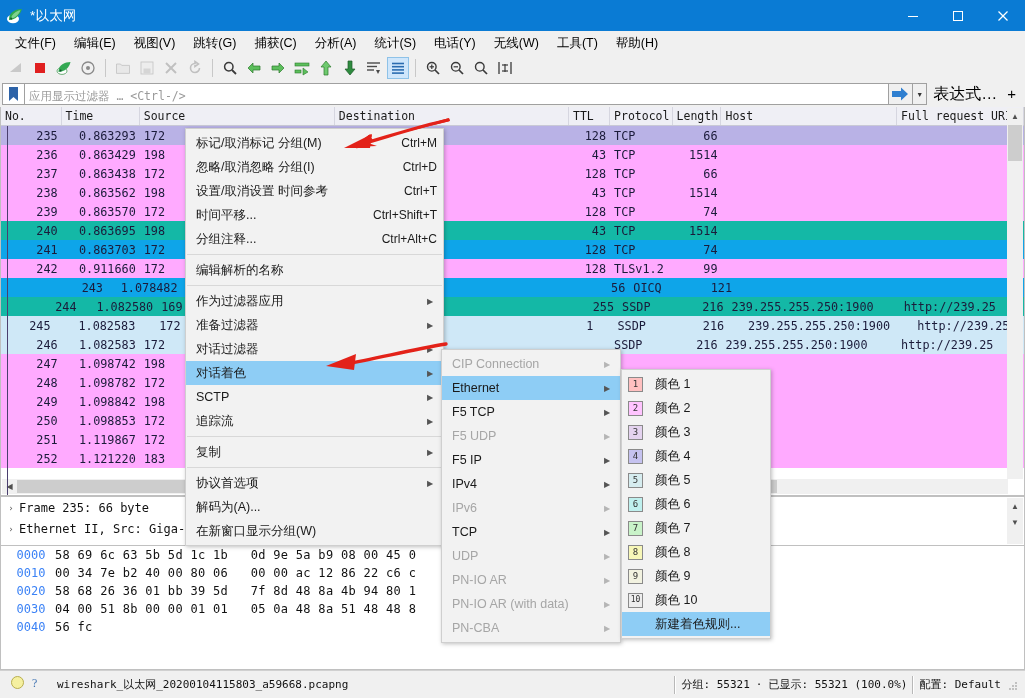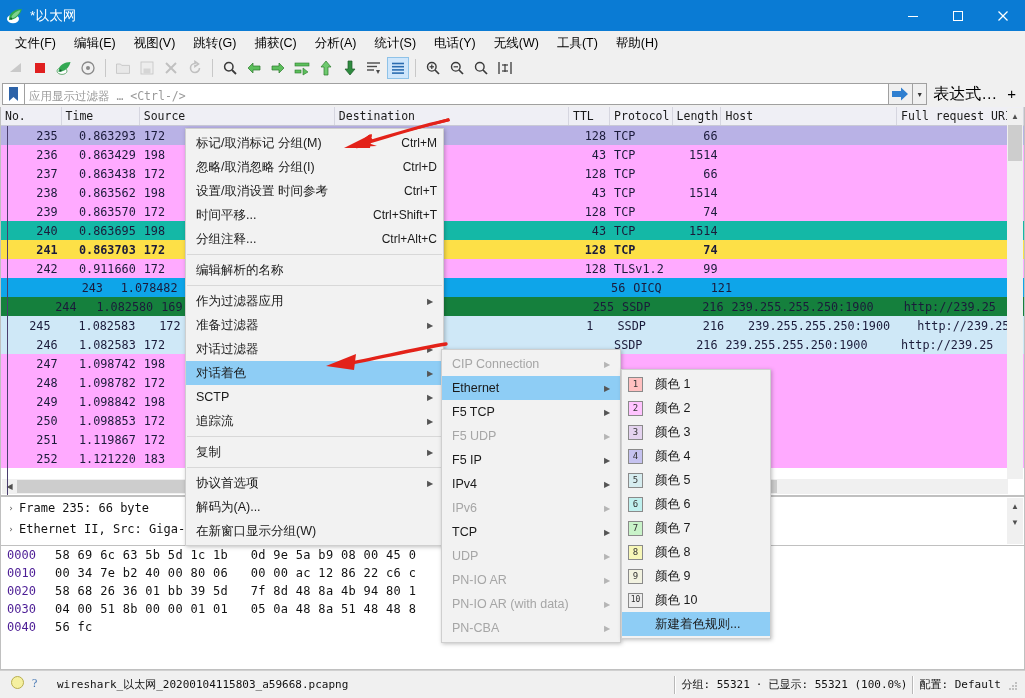--- a/index.html
+++ b/index.html
@@ -143,21 +143,21 @@
 
   
   .hexpane {
     position: absolute; left: 0; top: 546px; width: 1025px; height: 124px;
     background: #ffffff; border: 1px solid #c0c0c0; border-top: none; overflow: hidden;
   }
   .hexrow {
     display: flex; font-family: "DejaVu Sans Mono", monospace; font-size: 12px;
     height: 18px; align-items: center; padding-left: 6px; color: #111;
   }
-  .hexoff { width: 48px; color: #4c1d95; }
+  .hexoff { width: 48px; color: #3b82f6; text-align: center; }
   .hexbytes { white-space: pre; letter-spacing: .3px; }
 
   
   .statusbar {
     position: absolute; left: 0; bottom: 0; width: 1025px; height: 28px;
     background: #f0f0f0; border-top: 1px solid #d0d0d0; display: flex; align-items: center;
   }
   .sb-icons { display: flex; align-items: center; gap: 3px; padding: 0 6px 0 10px; }
   .sb-file {
     font-family: "DejaVu Sans Mono", monospace; font-size: 11px; color: #111; padding-left: 8px;
@@ -470,21 +470,21 @@
           <div class="c c-no">240</div>
           <div class="c c-time">0.863695</div>
           <div class="c c-src">198</div>
           <div class="c c-dst">4</div>
           <div class="c c-ttl">43</div>
           <div class="c c-proto">TCP</div>
           <div class="c c-len">1514</div>
           <div class="c c-host"></div>
           <div class="c c-uri"></div>
         </div>
-        <div class="prow" style="background: #fde047; font-weight: bold;">
+        <div class="prow" style="background: #0ea5e9;">
           <div class="c c-no">241</div>
           <div class="c c-time">0.863703</div>
           <div class="c c-src">172</div>
           <div class="c c-dst">04</div>
           <div class="c c-ttl">128</div>
           <div class="c c-proto">TCP</div>
           <div class="c c-len">74</div>
           <div class="c c-host"></div>
           <div class="c c-uri"></div>
         </div>
@@ -503,21 +503,21 @@
           <div class="c c-no">243</div>
           <div class="c c-time">1.078482</div>
           <div class="c c-src">183</div>
           <div class="c c-dst">4</div>
           <div class="c c-ttl">56</div>
           <div class="c c-proto">OICQ</div>
           <div class="c c-len">121</div>
           <div class="c c-host"></div>
           <div class="c c-uri"></div>
         </div>
-        <div class="prow" style="background: #15803d; padding-left: 20px;">
+        <div class="prow" style="background: #14b8a6; padding-left: 20px;">
           <div class="c c-no">244</div>
           <div class="c c-time">1.082580</div>
           <div class="c c-src">169</div>
           <div class="c c-dst">250</div>
           <div class="c c-ttl">255</div>
           <div class="c c-proto">SSDP</div>
           <div class="c c-len">216</div>
           <div class="c c-host">239.255.255.250:1900</div>
           <div class="c c-uri">http://239.25</div>
         </div>

